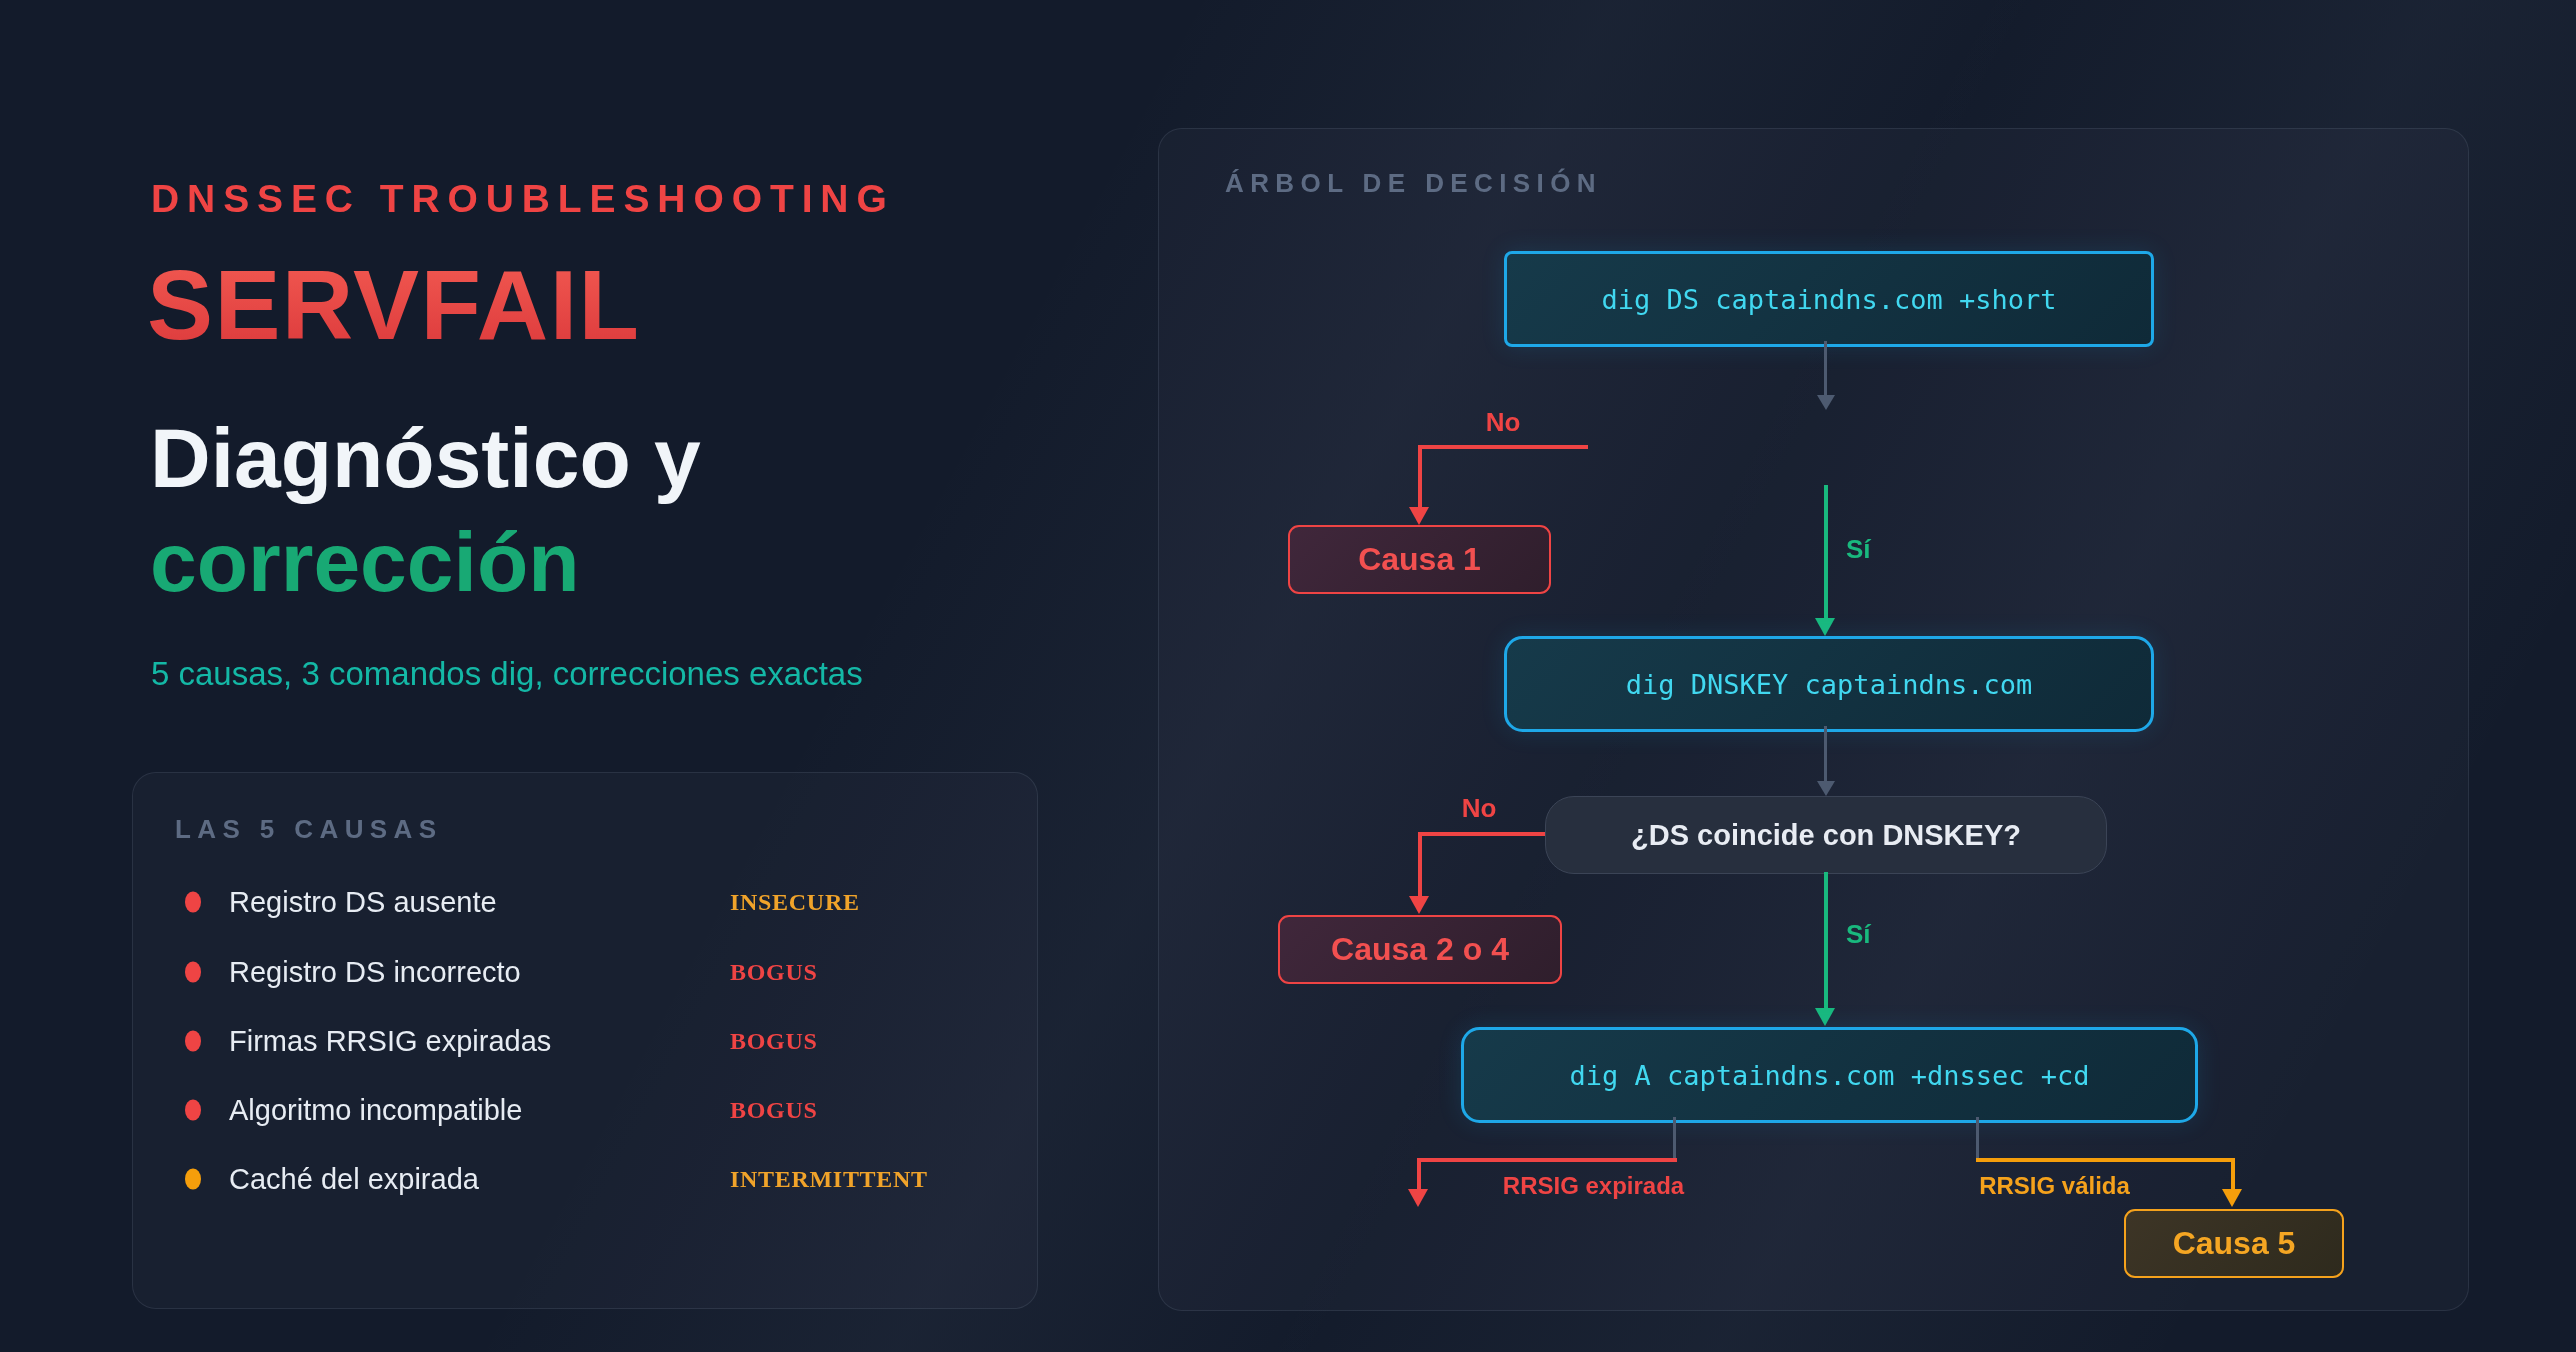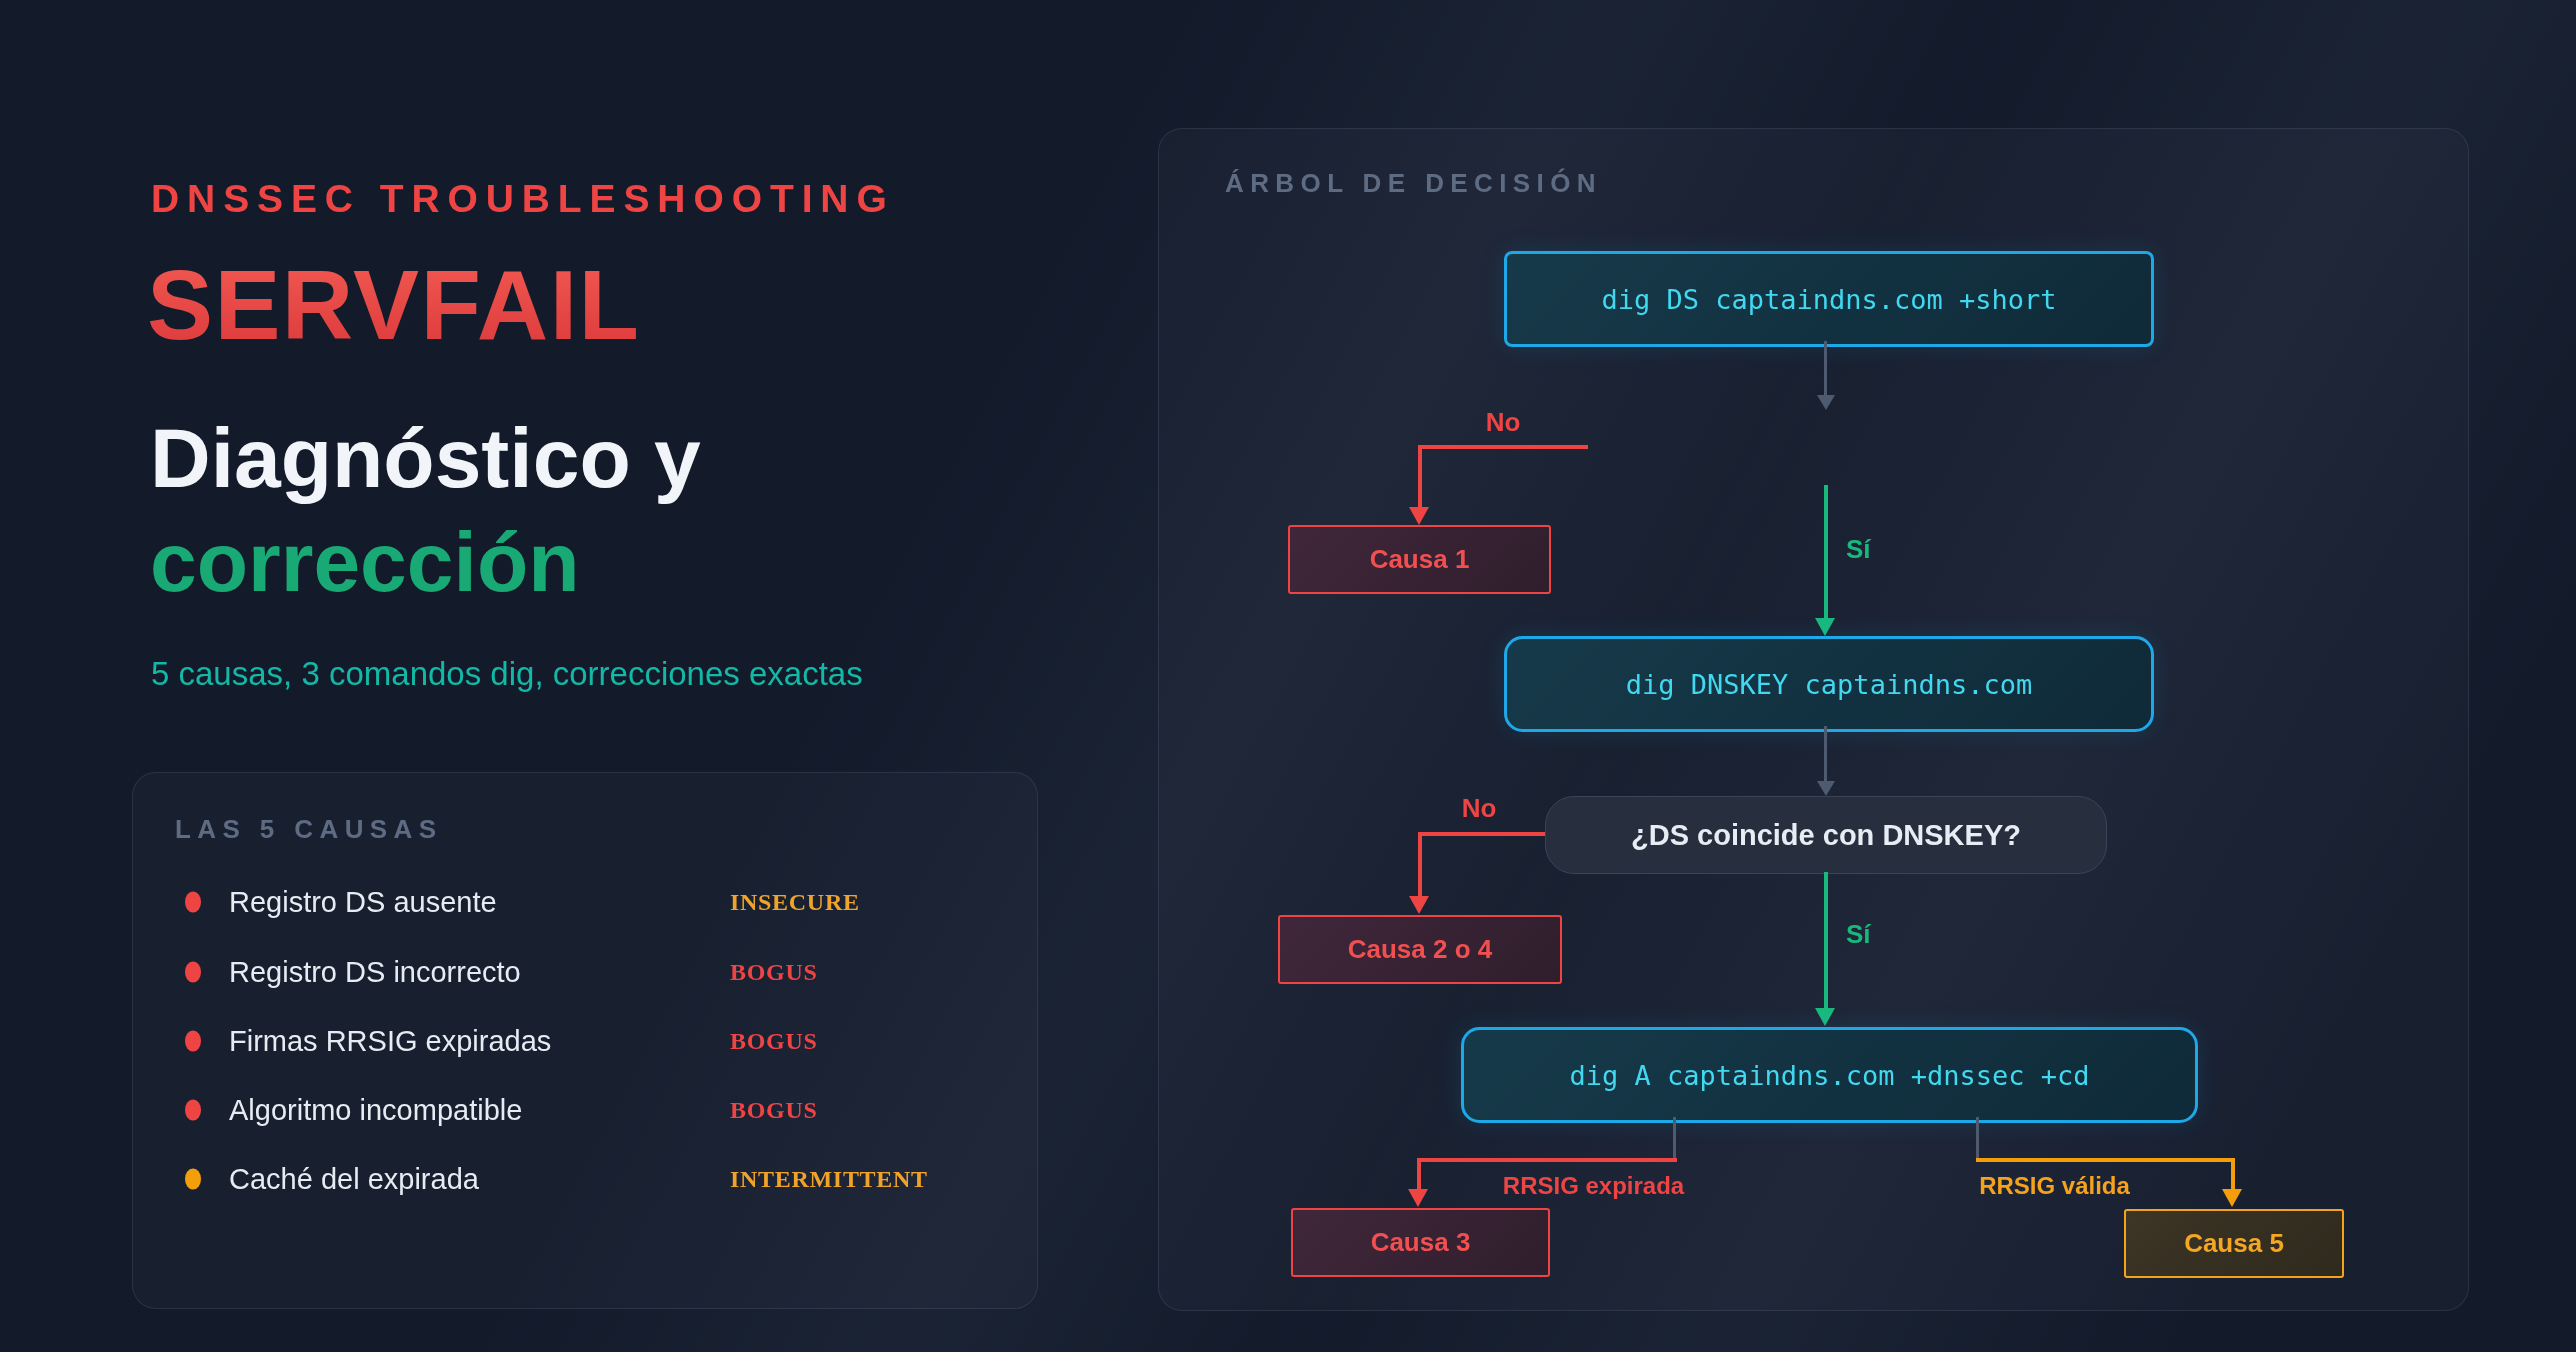--- a/index.html
+++ b/index.html
@@ -42,21 +42,21 @@
 
   
   .tree{left:1158px;top:128px;width:1309px;height:1181px;}
   .node{position:absolute;display:flex;align-items:center;justify-content:center;text-align:center;}
   .cmd{border:3.6px solid #1ea8e8;border-radius:18.6px;
        background:linear-gradient(135deg,#163a4a 0%,#0f2a38 100%);
        box-shadow:0 0 24px rgba(30,168,232,0.14);
        font-family:"DejaVu Sans Mono",monospace;font-size:27px;color:#41d8f0;}
   .question{border:1.4px solid #3b4456;border-radius:14.3px;background:#272f3e;
             font-size:29px;font-weight:600;color:#e8ecf3;}
-  .causa{border-radius:3px;font-size:26px;font-weight:700;}
+  .causa{border-radius:11px;font-size:32px;font-weight:700;}
   .causa.red{border:2.1px solid #ef4444;color:#f25050;
              background:linear-gradient(135deg,#40273b 0%,#2f1e2c 100%);}
   .causa.amber{border:2.1px solid #f5a21c;color:#f5a623;
                background:linear-gradient(135deg,#3d3526 0%,#2e2a1d 100%);text-align:center;}
 
   .vline,.hline{position:absolute;}
   .gray{background:#4d5a70;}
   .green{background:#19b97e;}
   .red-l{background:#ef4444;}
   .amber-l{background:#f59e0b;}
@@ -152,21 +152,20 @@
     <div class="vline green" style="left:665px;top:743px;width:4.3px;height:137px;"></div>
     <div class="ah gr" style="left:656px;top:879px;"></div>
 
     <div class="node cmd" style="left:302px;top:898px;width:731px;height:90px;">dig A captaindns.com +dnssec +cd</div>
 
     <div class="vline gray" style="left:514px;top:988px;width:2.9px;height:41px;"></div>
     <div class="hline red-l" style="left:258px;top:1029px;width:260px;height:4.3px;"></div>
     <div class="vline red-l" style="left:258px;top:1029px;width:4.3px;height:33px;"></div>
     <div class="ah r" style="left:249px;top:1060px;"></div>
     <div class="branch-tag red-t" style="left:320px;top:1043px;">RRSIG expirada</div>
-    <div class="node causa red" style="left:132px;top:1079px;width:255px;height:65px;">Causa 3</div>
 
     <div class="vline gray" style="left:817px;top:988px;width:2.9px;height:41px;"></div>
     <div class="hline amber-l" style="left:817px;top:1029px;width:259px;height:4.3px;"></div>
     <div class="vline amber-l" style="left:1072px;top:1029px;width:4.3px;height:33px;"></div>
     <div class="ah a" style="left:1063px;top:1060px;"></div>
     <div class="branch-tag amber-t" style="left:781px;top:1043px;">RRSIG válida</div>
     <div class="node causa amber" style="left:965px;top:1080px;width:216px;height:65px;">Causa 5</div>
   </section>
 </div>
 

